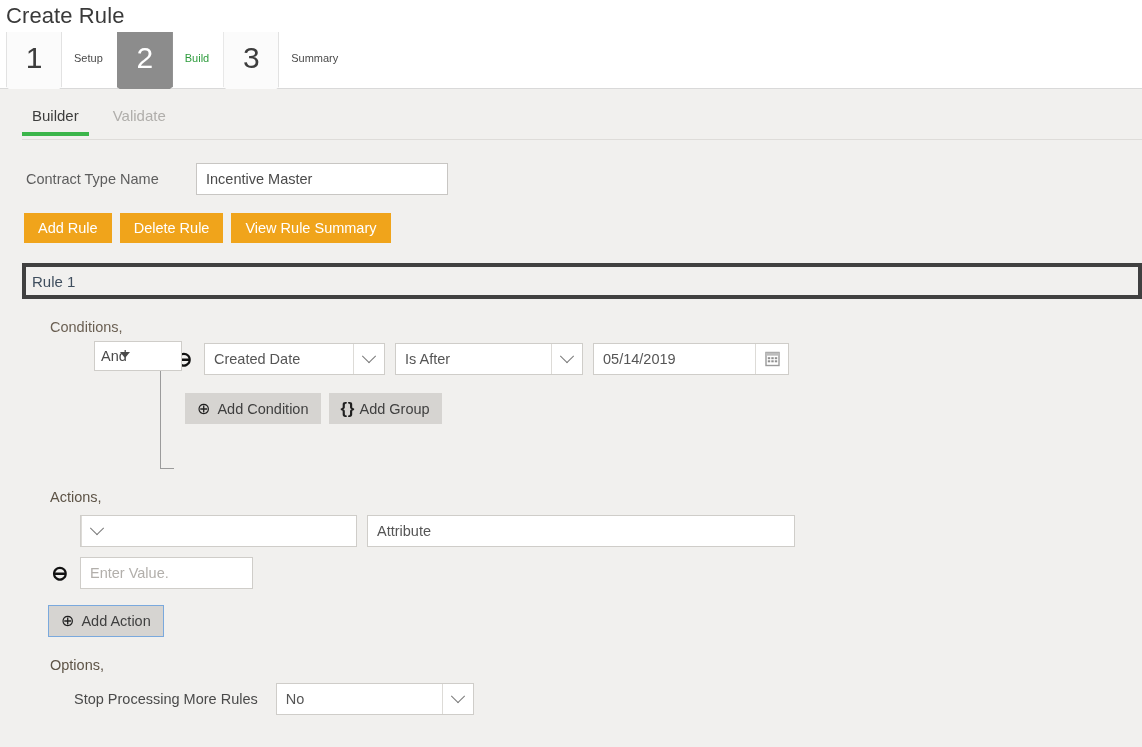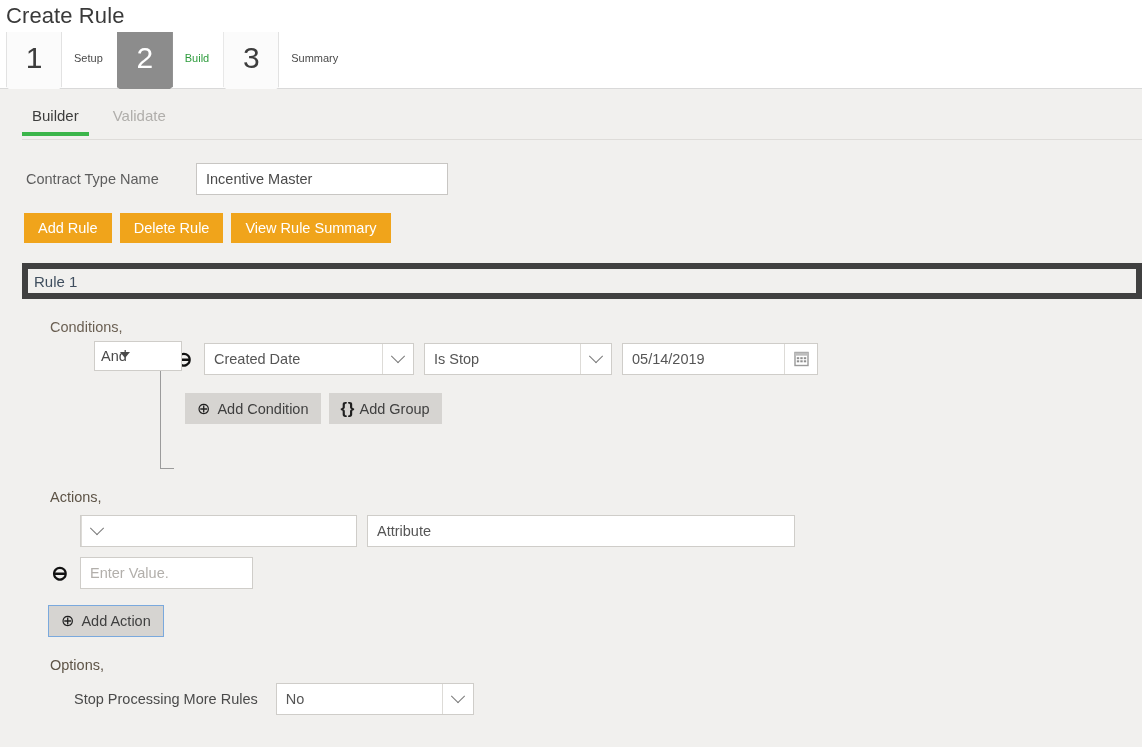--- a/index.html
+++ b/index.html
@@ -180,21 +180,21 @@
     height: 30px;
     line-height: 30px;
     cursor: pointer;
   }
 
   
   .rule-header {
     margin-top: 20px;
     margin-right: 0;
     height: 36px;
-    border: 6px solid #404040;
+    border: 4px solid #404040;
     background: #f1f0ee;
     display: flex;
     align-items: center;
     padding-left: 6px;
     font-size: 15px;
     color: #3f4e5e;
     box-sizing: border-box;
   }
 
   .section-label {
@@ -297,21 +297,21 @@
     display: flex;
     align-items: center;
     justify-content: center;
   }
   .chev {
     width: 9px; height: 9px;
     border-right: 1.6px solid #7a7a7a;
     border-bottom: 1.6px solid #7a7a7a;
     transform: rotate(45deg) translate(-2px,-2px);
   }
-  .combo-attr { width: 210px; }
+  .combo-attr { width: 181px; }
   .combo-op   { width: 188px; }
   .combo-act  { width: 277px; }
   .combo-selattr { width: 277px; }
 
   .date-box {
     display: inline-flex;
     height: 32px;
     border: 1px solid #cfcdc9;
     background: #ffffff;
     box-sizing: border-box;
@@ -511,21 +511,21 @@
           <span class="minus-icon">⊖</span>
 
           <div class="combo combo-attr">
             <div class="val">Created Date</div>
             <div class="caret-cell">
                 <span class="chev"></span>
               </div>
           </div>
 
           <div class="combo combo-op">
-            <div class="val">Is Stop</div>
+            <div class="val">Is After</div>
             <div class="caret-cell">
                 <span class="chev"></span>
               </div>
           </div>
 
           <div class="date-box">
             <div class="val">05/14/2019</div>
             <div class="cal-cell">
               <svg width="15" height="16" viewBox="0 0 15 16">
                 <rect x="1" y="1.5" width="13" height="13" fill="none" stroke="#9a9a9a" stroke-width="1.4"></rect>

